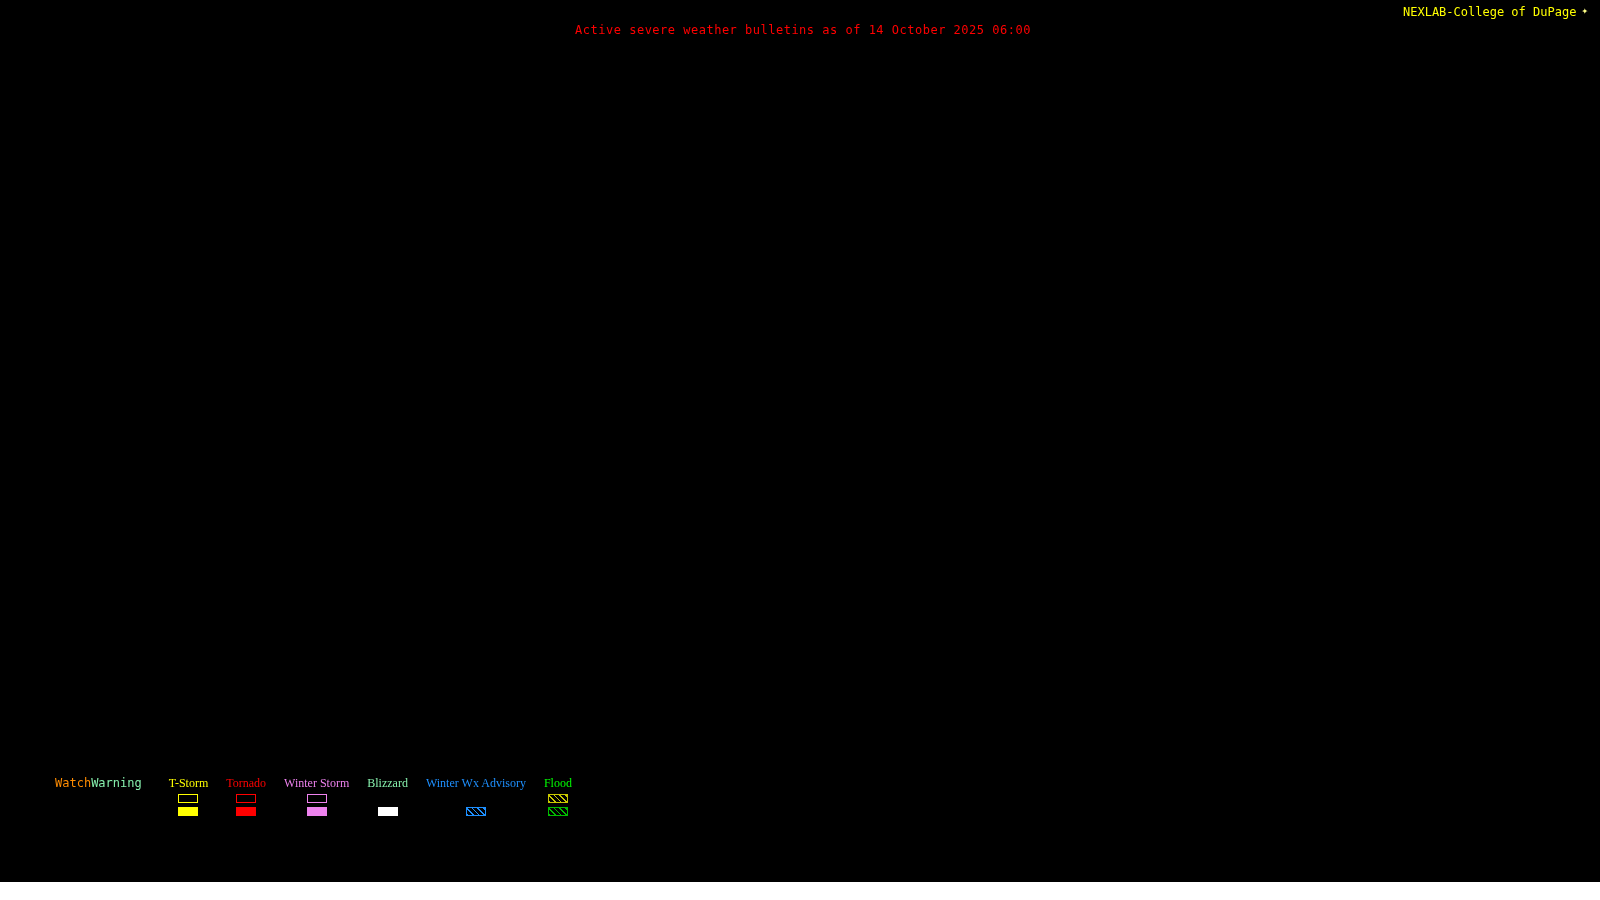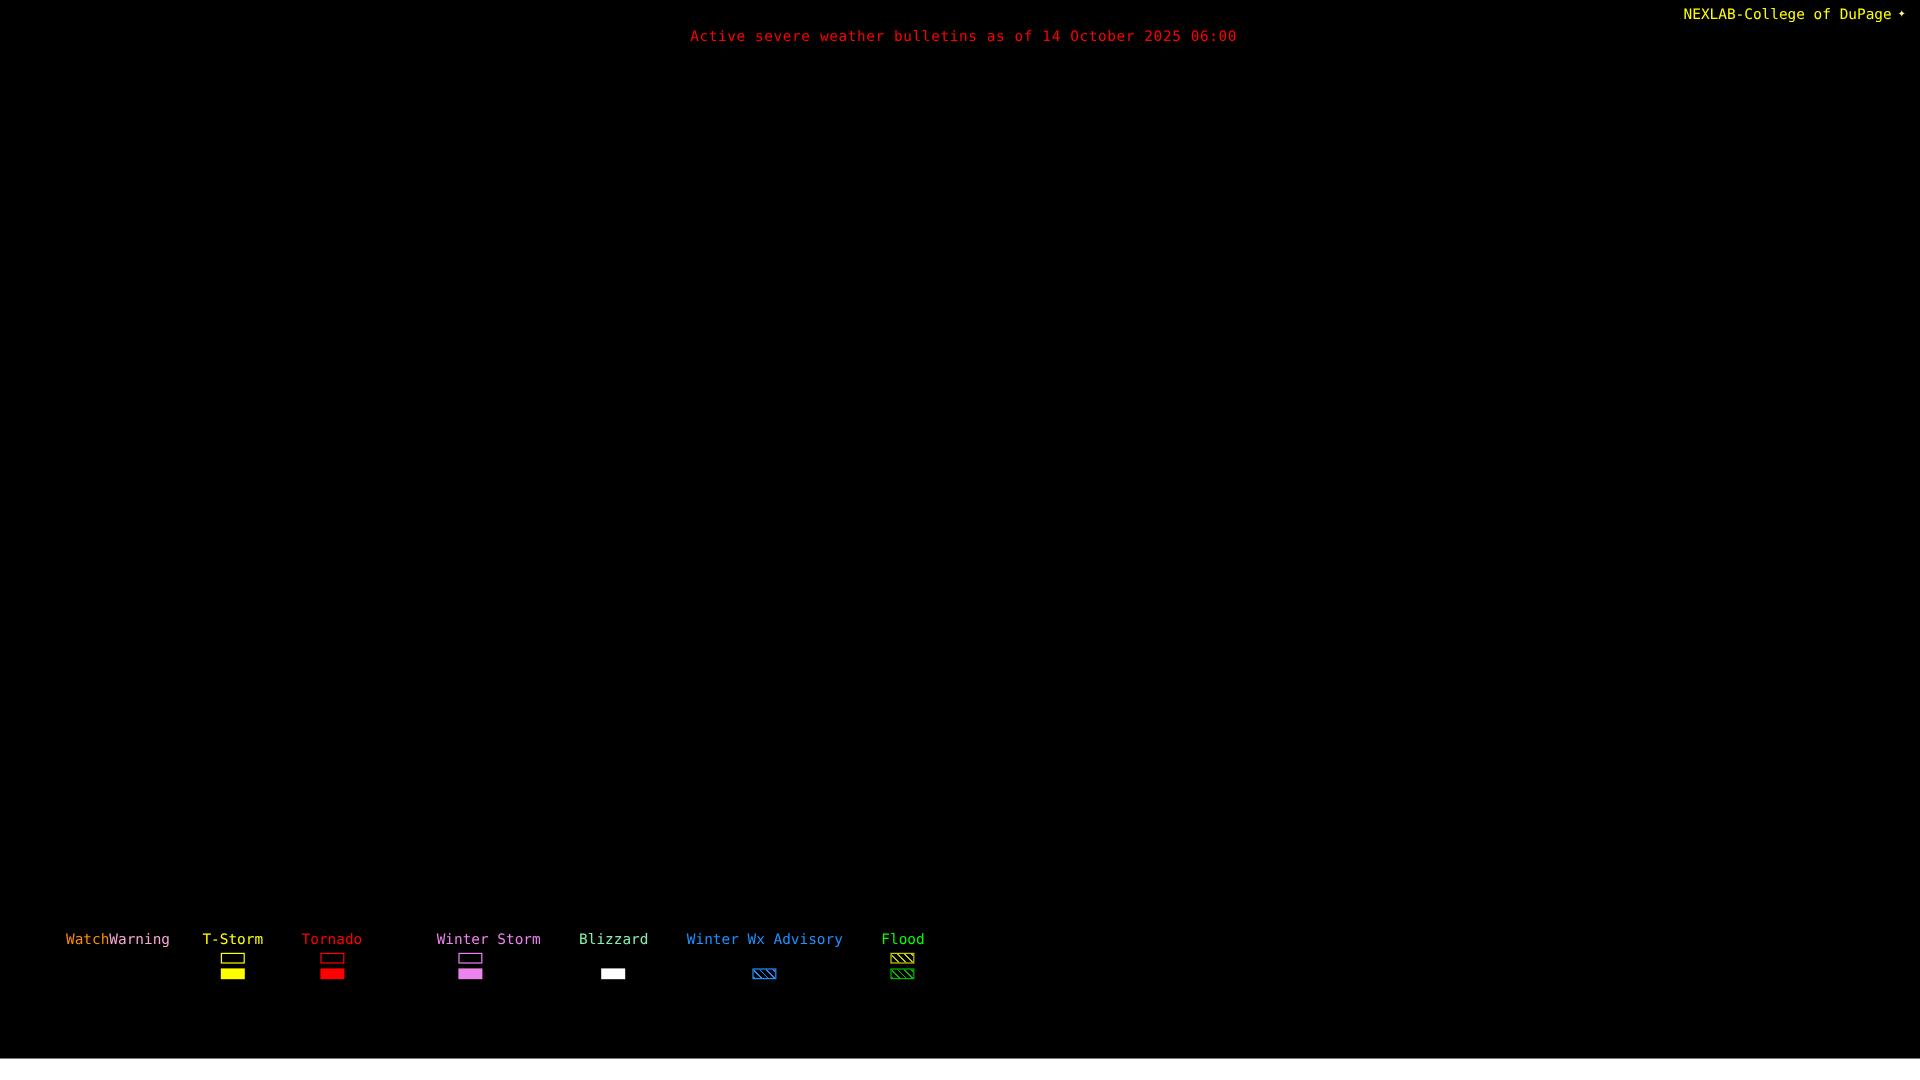--- a/index.html
+++ b/index.html
@@ -54,21 +54,21 @@
   .row-labels {
     display: flex;
     margin-right: 27px;
   }
   .row-label-spacer { height: 16px; }
   .row-label {
     font-size: 12px;
     line-height: 15px;
     white-space: nowrap;
   }
-  .legend-cats { display: flex; gap: 32px; }
+  .legend-cats { display: flex; gap: 18px; font-family: Liberation Serif, serif; }
   .legend-col {
     display: flex;
     flex-direction: column;
     align-items: center;
   }
   .legend-head {
     font-size: 12px;
     line-height: 14px;
     white-space: nowrap;
   }
@@ -89,35 +89,35 @@
 
   <div class="branding">
     <span style="color: rgb(255, 255, 0);">NEXLAB-College of DuPage</span>
     <span class="logo-icon">✦</span>
   </div>
 
   <div class="legend">
     <div class="row-labels">
       <div class="row-label-spacer"></div>
       <div class="row-label" style="color: rgb(255, 140, 0);">Watch</div>
-      <div class="row-label" style="color: #f9a8d4;">Warning</div>
+      <div class="row-label" style="color: #86efac;">Warning</div>
     </div>
     <div class="legend-cats" id="legend-categories">
         <div class="legend-col">
           <div class="legend-head" style="color: rgb(255, 255, 0);">T-Storm</div>
           <div class="swatch" style="border: 1px solid rgb(255, 255, 0);"></div>
           <div class="swatch" style="background: rgb(255, 255, 0);"></div>
         </div>
         <div class="legend-col">
           <div class="legend-head" style="color: rgb(255, 0, 0);">Tornado</div>
           <div class="swatch" style="border: 1px solid rgb(255, 0, 0);"></div>
           <div class="swatch" style="background: rgb(255, 0, 0);"></div>
         </div>
         <div class="legend-col">
-          <div class="legend-head" style="color: rgb(238, 130, 238); margin-left: 30px;">Winter Storm</div>
+          <div class="legend-head" style="color: rgb(238, 130, 238);">Winter Storm</div>
           <div class="swatch" style="border: 1px solid rgb(238, 130, 238);"></div>
           <div class="swatch" style="background: rgb(238, 130, 238);"></div>
         </div>
         <div class="legend-col">
           <div class="legend-head" style="color: #86efac;">Blizzard</div>
           <div class="swatch" style="visibility: hidden;"></div>
           <div class="swatch" style="background: rgb(255, 255, 255);"></div>
         </div>
         <div class="legend-col">
           <div class="legend-head" style="color: rgb(30, 144, 255);">Winter Wx Advisory</div>

